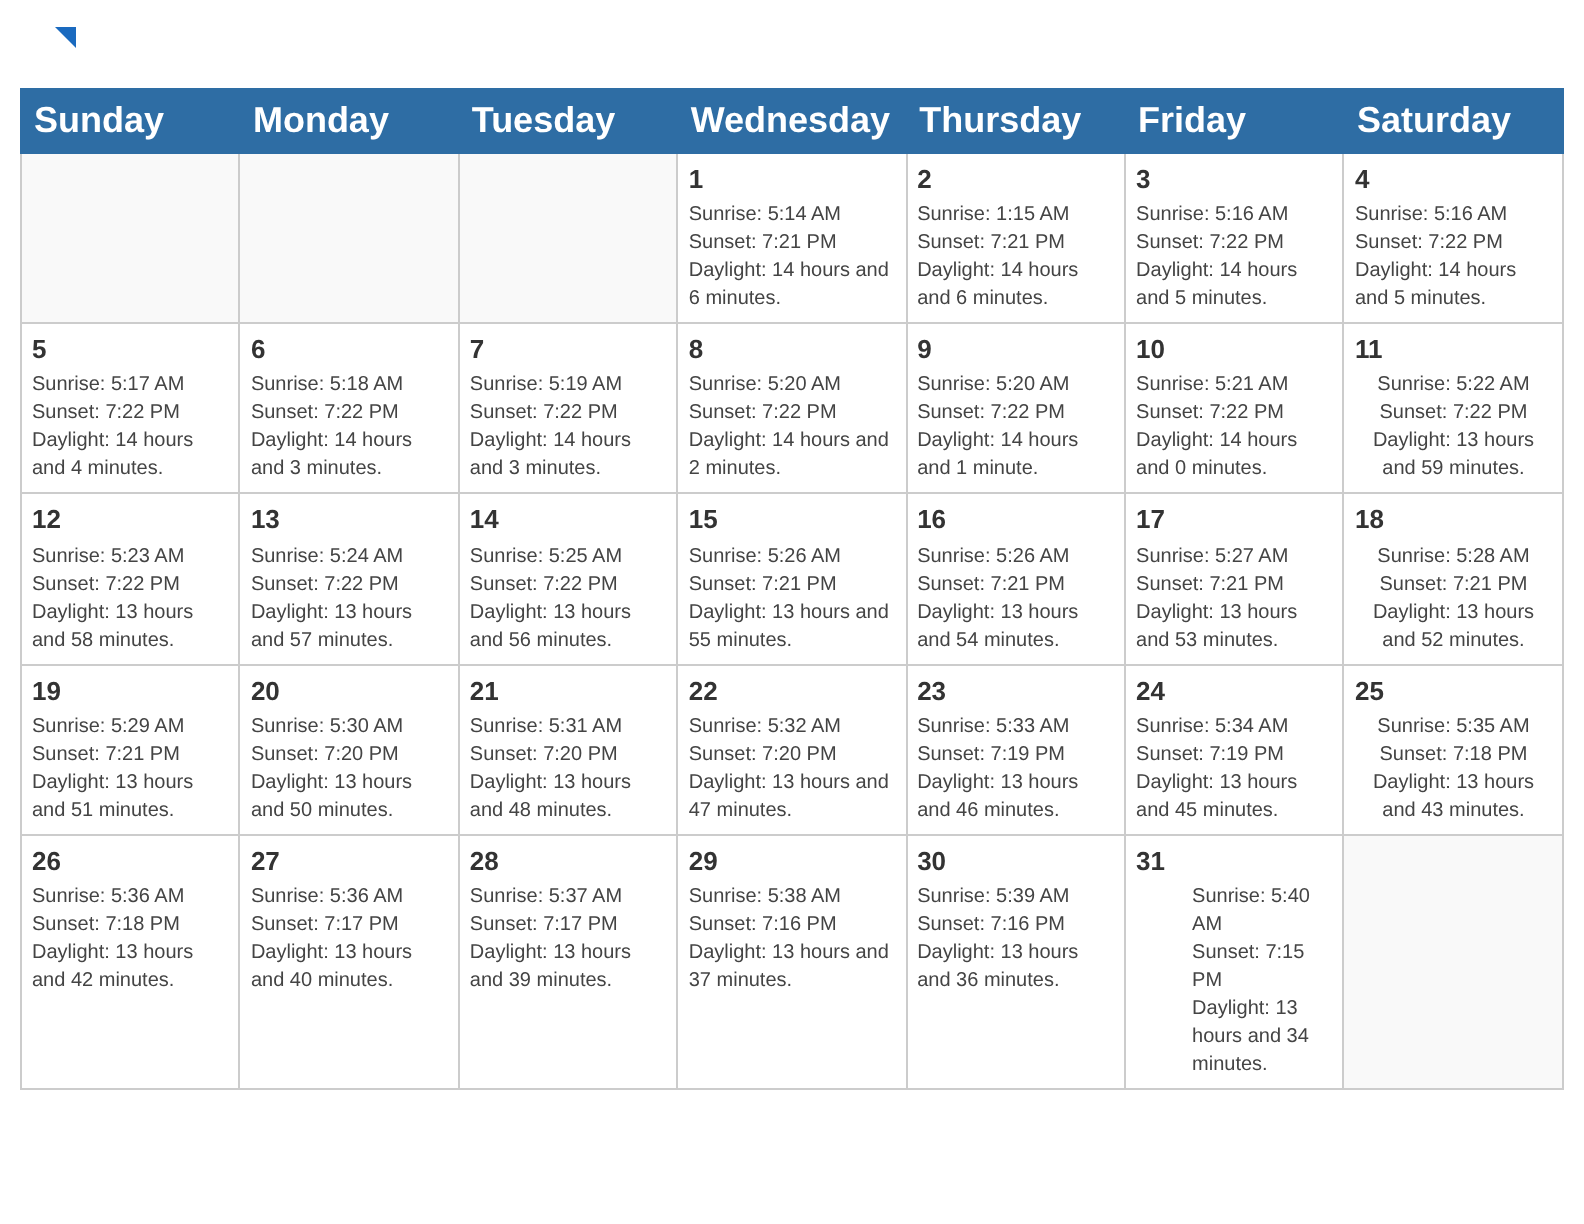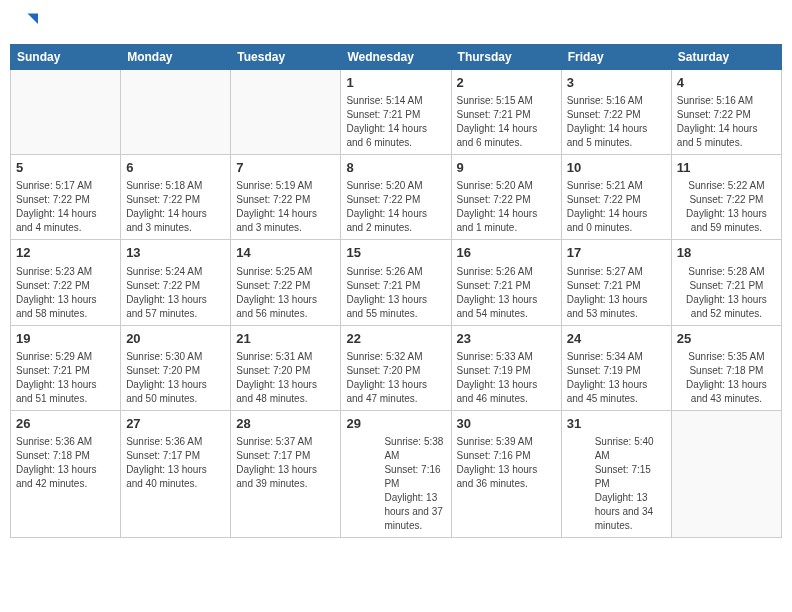--- a/index.html
+++ b/index.html
@@ -50,21 +50,21 @@
     .calendar {
       width: 100%;
       border-collapse: collapse;
       font-size: 11px;
     }
     .calendar th {
       background: #2e6da4;
       color: #fff;
       text-align: left;
       padding: 5px 6px;
-      font-size: 12px;
+      font-size: 18px;
       font-weight: bold;
       border: 1px solid #2e6da4;
     }
     .calendar td {
       border: 1px solid #ccc;
       vertical-align: top;
       padding: 4px 5px;
       width: 108px;
       min-height: 80px;
       color: #333;
@@ -121,21 +121,21 @@
         <td class="empty-cell"></td>
         <td class="empty-cell"></td>
         <td>
           <span class="day-num">1</span>
           <div class="day-info" style="white-space: pre-line;">Sunrise: 5:14 AM
 Sunset: 7:21 PM
 Daylight: 14 hours and 6 minutes.</div>
         </td>
         <td>
           <span class="day-num">2</span>
-          <div class="day-info" style="white-space: pre-line;">Sunrise: 5:15 AM
+          <div class="day-info" style="white-space: pre-line;">Sunrise: 1:15 AM
 Sunset: 7:21 PM
 Daylight: 14 hours and 6 minutes.</div>
         </td>
         <td>
           <span class="day-num">3</span>
           <div class="day-info" style="white-space: pre-line;">Sunrise: 5:16 AM
 Sunset: 7:22 PM
 Daylight: 14 hours and 5 minutes.</div>
         </td>
         <td>
@@ -291,21 +291,21 @@
 Daylight: 13 hours and 40 minutes.</div>
         </td>
         <td>
           <span class="day-num">28</span>
           <div class="day-info" style="white-space: pre-line;">Sunrise: 5:37 AM
 Sunset: 7:17 PM
 Daylight: 13 hours and 39 minutes.</div>
         </td>
         <td>
           <span class="day-num">29</span>
-          <div class="day-info" style="white-space: pre-line; margin-left: 38px;">Sunrise: 5:38 AM
+          <div class="day-info" style="white-space: pre-line;">Sunrise: 5:38 AM
 Sunset: 7:16 PM
 Daylight: 13 hours and 37 minutes.</div>
         </td>
         <td>
           <span class="day-num">30</span>
           <div class="day-info" style="white-space: pre-line;">Sunrise: 5:39 AM
 Sunset: 7:16 PM
 Daylight: 13 hours and 36 minutes.</div>
         </td>
         <td>

